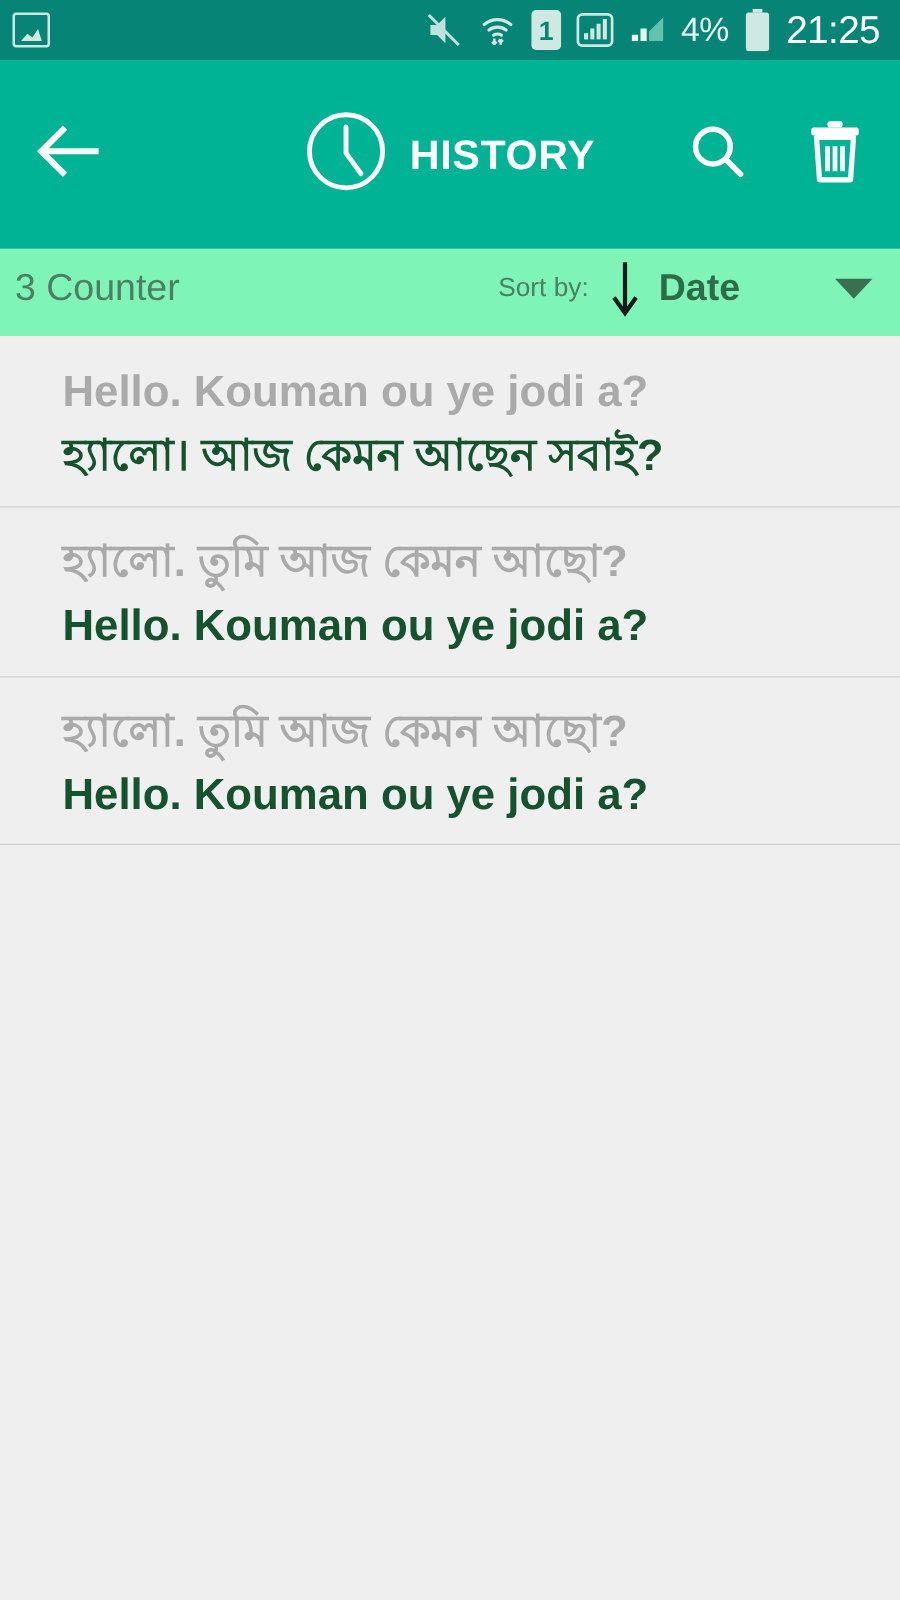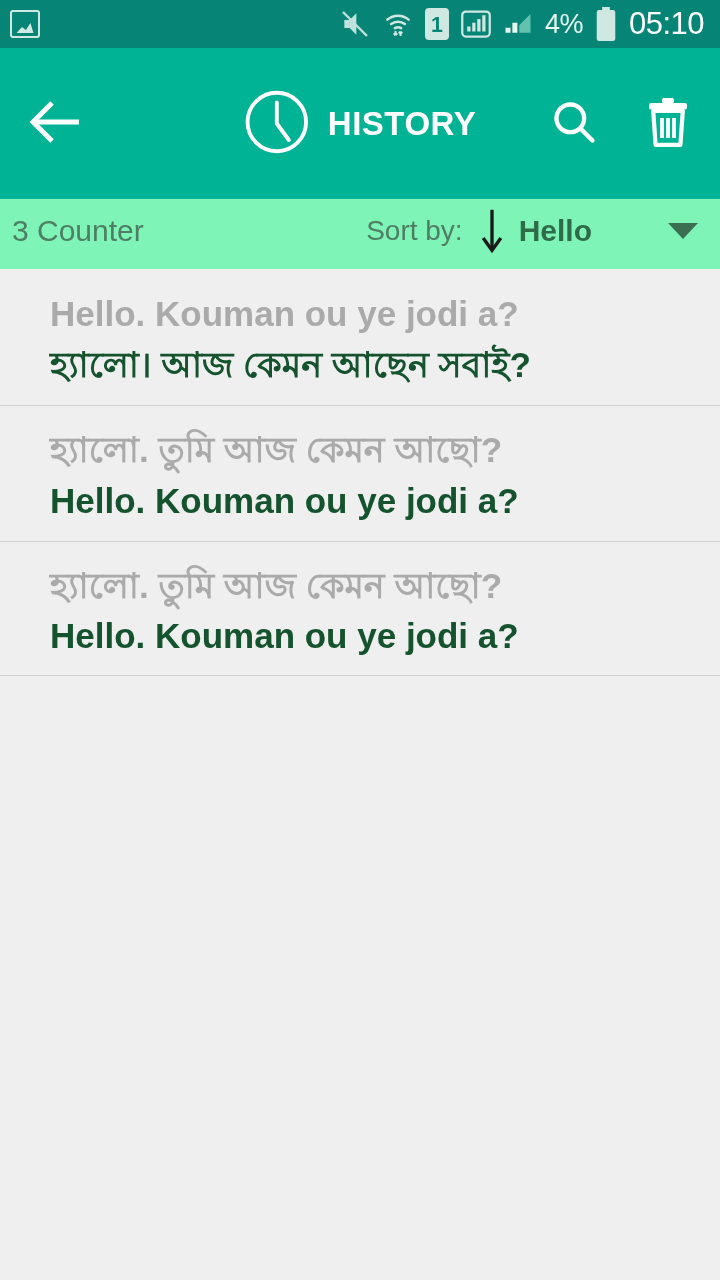--- a/index.html
+++ b/index.html
@@ -122,21 +122,21 @@
     color: #4e7e63;
     font-size: 30px;
   }
   .sort-group {
     margin-left: auto;
     display: flex;
     align-items: center;
   }
   .sort-label {
     color: #4e7e63;
-    font-size: 28px;
+    font-size: 21px;
   }
   .sort-dir {
     margin: 0 14px 0 16px;
     display: flex;
     align-items: center;
   }
   .sort-value {
     color: #2f6b48;
     font-size: 30px;
     font-weight: bold;
@@ -249,21 +249,21 @@
 
     <span class="battery-pct">4%</span>
 
     <span>
       <svg width="22" height="34" viewBox="0 0 14 22">
         <rect x="4.5" y="0" width="5" height="2" fill="#cfe8e2"></rect>
         <rect x="1" y="2" width="12" height="20" rx="1.5" fill="#cfe8e2"></rect>
       </svg>
     </span>
 
-    <span class="clock-text">05:10</span>
+    <span class="clock-text">21:25</span>
   </div>
 </div>
 
 <div class="app-bar">
 
   <div class="back-btn">
     <span>
       <svg width="54" height="42" viewBox="0 0 28 22">
         <line x1="2" y1="11" x2="26" y2="11" stroke="#ffffff" stroke-width="2.6"></line>
         <polyline points="11,2 2,11 11,20" fill="none" stroke="#ffffff" stroke-width="2.6" stroke-linecap="square"></polyline>
@@ -309,21 +309,21 @@
   <span class="counter-text">3 Counter</span>
 
   <div class="sort-group">
     <span class="sort-label">Sort by:</span>
     <span class="sort-dir">
       <svg width="26" height="46" viewBox="0 0 14 26">
         <line x1="7" y1="1" x2="7" y2="23" stroke="#1a1a1a" stroke-width="1.9"></line>
         <polyline points="2,17 7,24 12,17" fill="none" stroke="#1a1a1a" stroke-width="1.9"></polyline>
       </svg>
     </span>
-    <span class="sort-value">Hello</span>
+    <span class="sort-value">Date</span>
   </div>
 
   <div class="dropdown-caret"></div>
 </div>
 
 <div class="history-list">
 
   <div class="history-item">
     <div class="src-text">Hello. Kouman ou ye jodi a?</div>
     <div class="dst-text">হ্যালো। আজ কেমন আছেন সবাই?</div>

